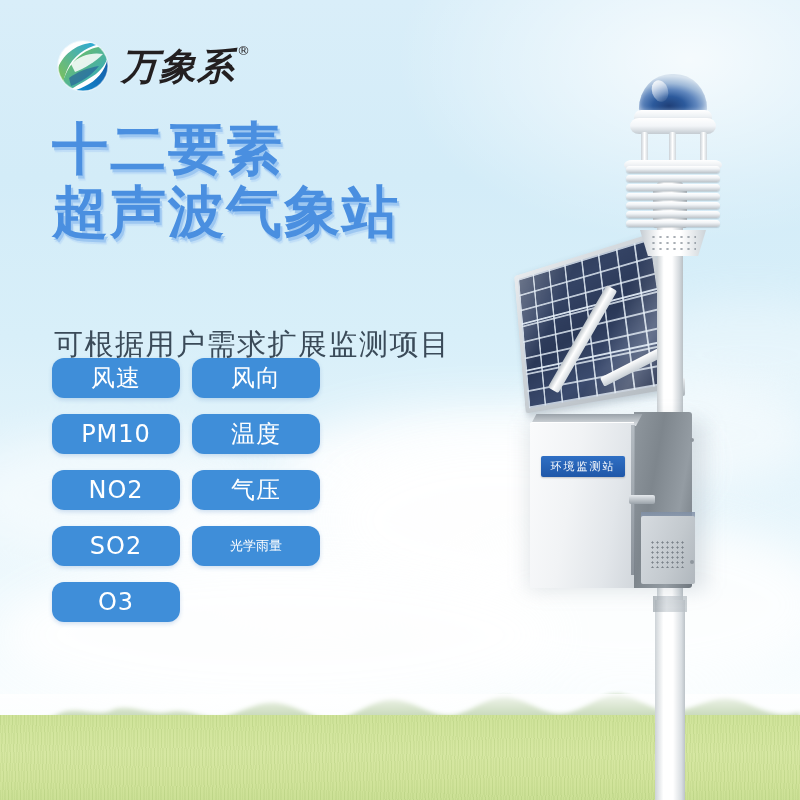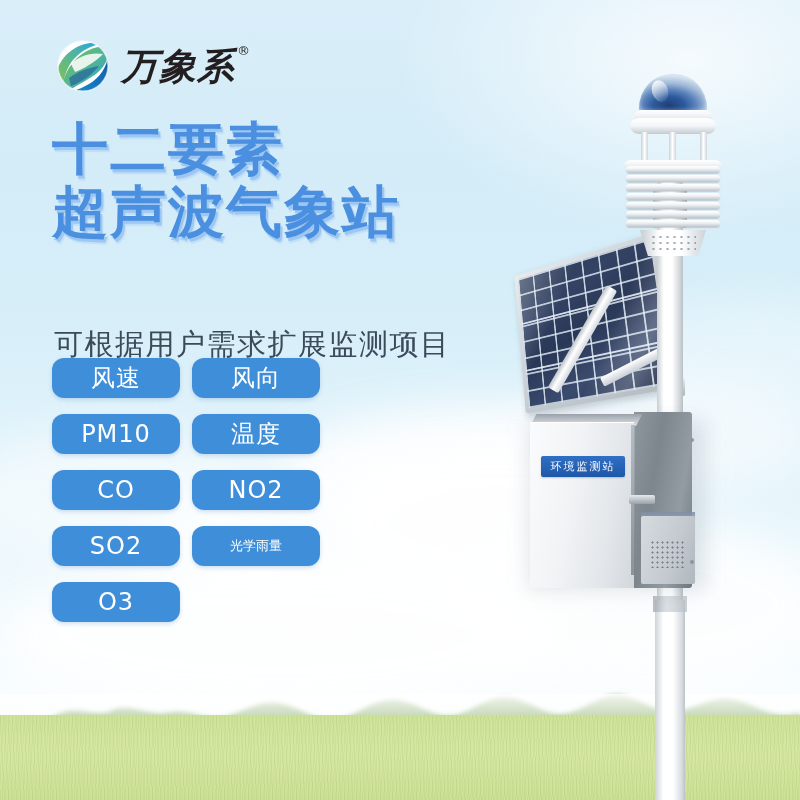--- a/index.html
+++ b/index.html
@@ -543,20 +543,20 @@
     <div class="headline-line">超声波气象站</div>
   </div>
 
   <div class="subheadline">可根据用户需求扩展监测项目</div>
 
   <div class="pill-grid">
     <div class="pill">风速</div>
     <div class="pill">风向</div>
     <div class="pill">PM10</div>
     <div class="pill">温度</div>
-    <div class="pill">CO</div>
     <div class="pill">NO2</div>
+    <div class="pill">气压</div>
     <div class="pill">SO2</div>
     <div class="pill tight">光学雨量</div>
     <div class="pill">O3</div>
   </div>
 
 </div>
 
 </body></html>

